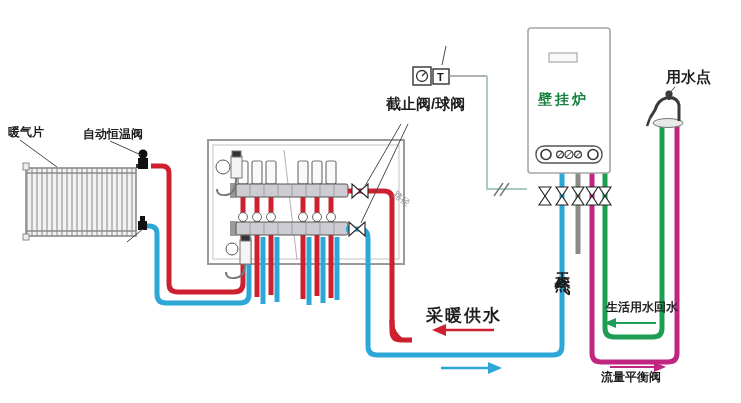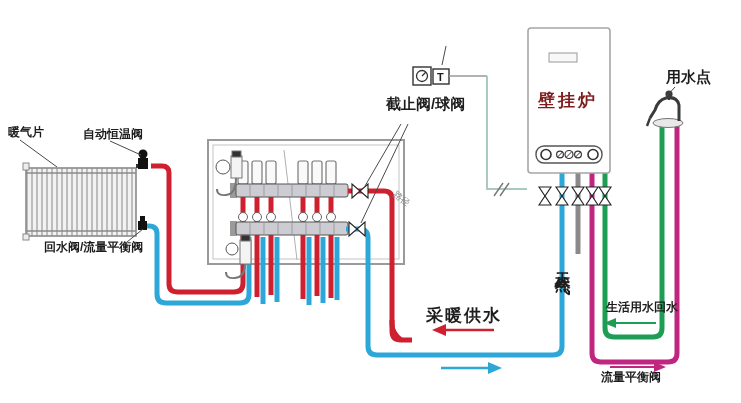--- a/index.html
+++ b/index.html
@@ -3,21 +3,21 @@
 <meta charset="utf-8">
 <style>
   html,body{margin:0;padding:0;background:#fff;}
   #stage{position:relative;width:741px;height:403px;background:#fff;overflow:hidden;
          font-family:"Liberation Sans",sans-serif;}
   #diagram{position:absolute;left:0;top:0;}
   .lbl{position:absolute;color:#1c1c1c;font-weight:bold;white-space:nowrap;line-height:1.1;}
   .lbl.small{font-size:12px;}
   .lbl.mid{font-size:15px;}
   .lbl.big{font-size:17px;letter-spacing:2px;}
-  .lbl.boiler{font-size:17px;letter-spacing:3px;color:#7f1d1d;}
+  .lbl.boiler{font-size:14px;letter-spacing:3px;color:#15803d;}
   .lbl.vert{writing-mode:vertical-rl;text-orientation:upright;font-size:16px;letter-spacing:3px;}
   .lbl.tiny-note{font-size:9px;color:#8a8a8a;font-weight:normal;transform:rotate(38deg);transform-origin:left top;}
   
   .p-supply{stroke:var(--supply);fill:none;}
   .p-return{stroke:var(--return);fill:none;}
   .p-gas{stroke:var(--gas);fill:none;}
   .p-dhwi{stroke:var(--dhw_inlet);fill:none;}
   .p-dhwr{stroke:var(--dhw_return);fill:none;}
   .f-supply{fill:var(--supply);}
   .f-return{fill:var(--return);}
@@ -244,21 +244,20 @@
       <line class="leader" x1="127" y1="242" x2="143" y2="229"></line>
       <line class="leader" x1="401" y1="124" x2="365" y2="186"></line>
       <line class="leader" x1="408" y1="124" x2="361" y2="223"></line>
       <line class="leader" x1="446" y1="46" x2="442" y2="65"></line>
       <line class="leader" x1="675" y1="87" x2="665" y2="98"></line>
     </g>
   </svg>
 
   <div class="lbl small" style="left:8px;top:126px">暖气片</div>
   <div class="lbl small" style="left:83px;top:128px">自动恒温阀</div>
-  <div class="lbl small" style="left:44px;top:241px">回水阀/流量平衡阀</div>
   <div class="lbl mid" style="left:386px;top:96px">截止阀/球阀</div>
   <div class="lbl boiler" style="left:538px;top:92px">壁挂炉</div>
   <div class="lbl mid" style="left:666px;top:69px">用水点</div>
   <div class="lbl vert" style="left:554px;top:260px">天然气</div>
   <div class="lbl big" style="left:426px;top:307px">采暖供水</div>
   <div class="lbl small" style="left:606px;top:301px">生活用水回水</div>
   <div class="lbl small" style="left:601px;top:371px">流量平衡阀</div>
   <div class="lbl tiny-note" style="left:397px;top:190px">路径</div>
   <div class="lbl" style="left:437px;top:71px;font-size:11px">T</div>
 </div>

